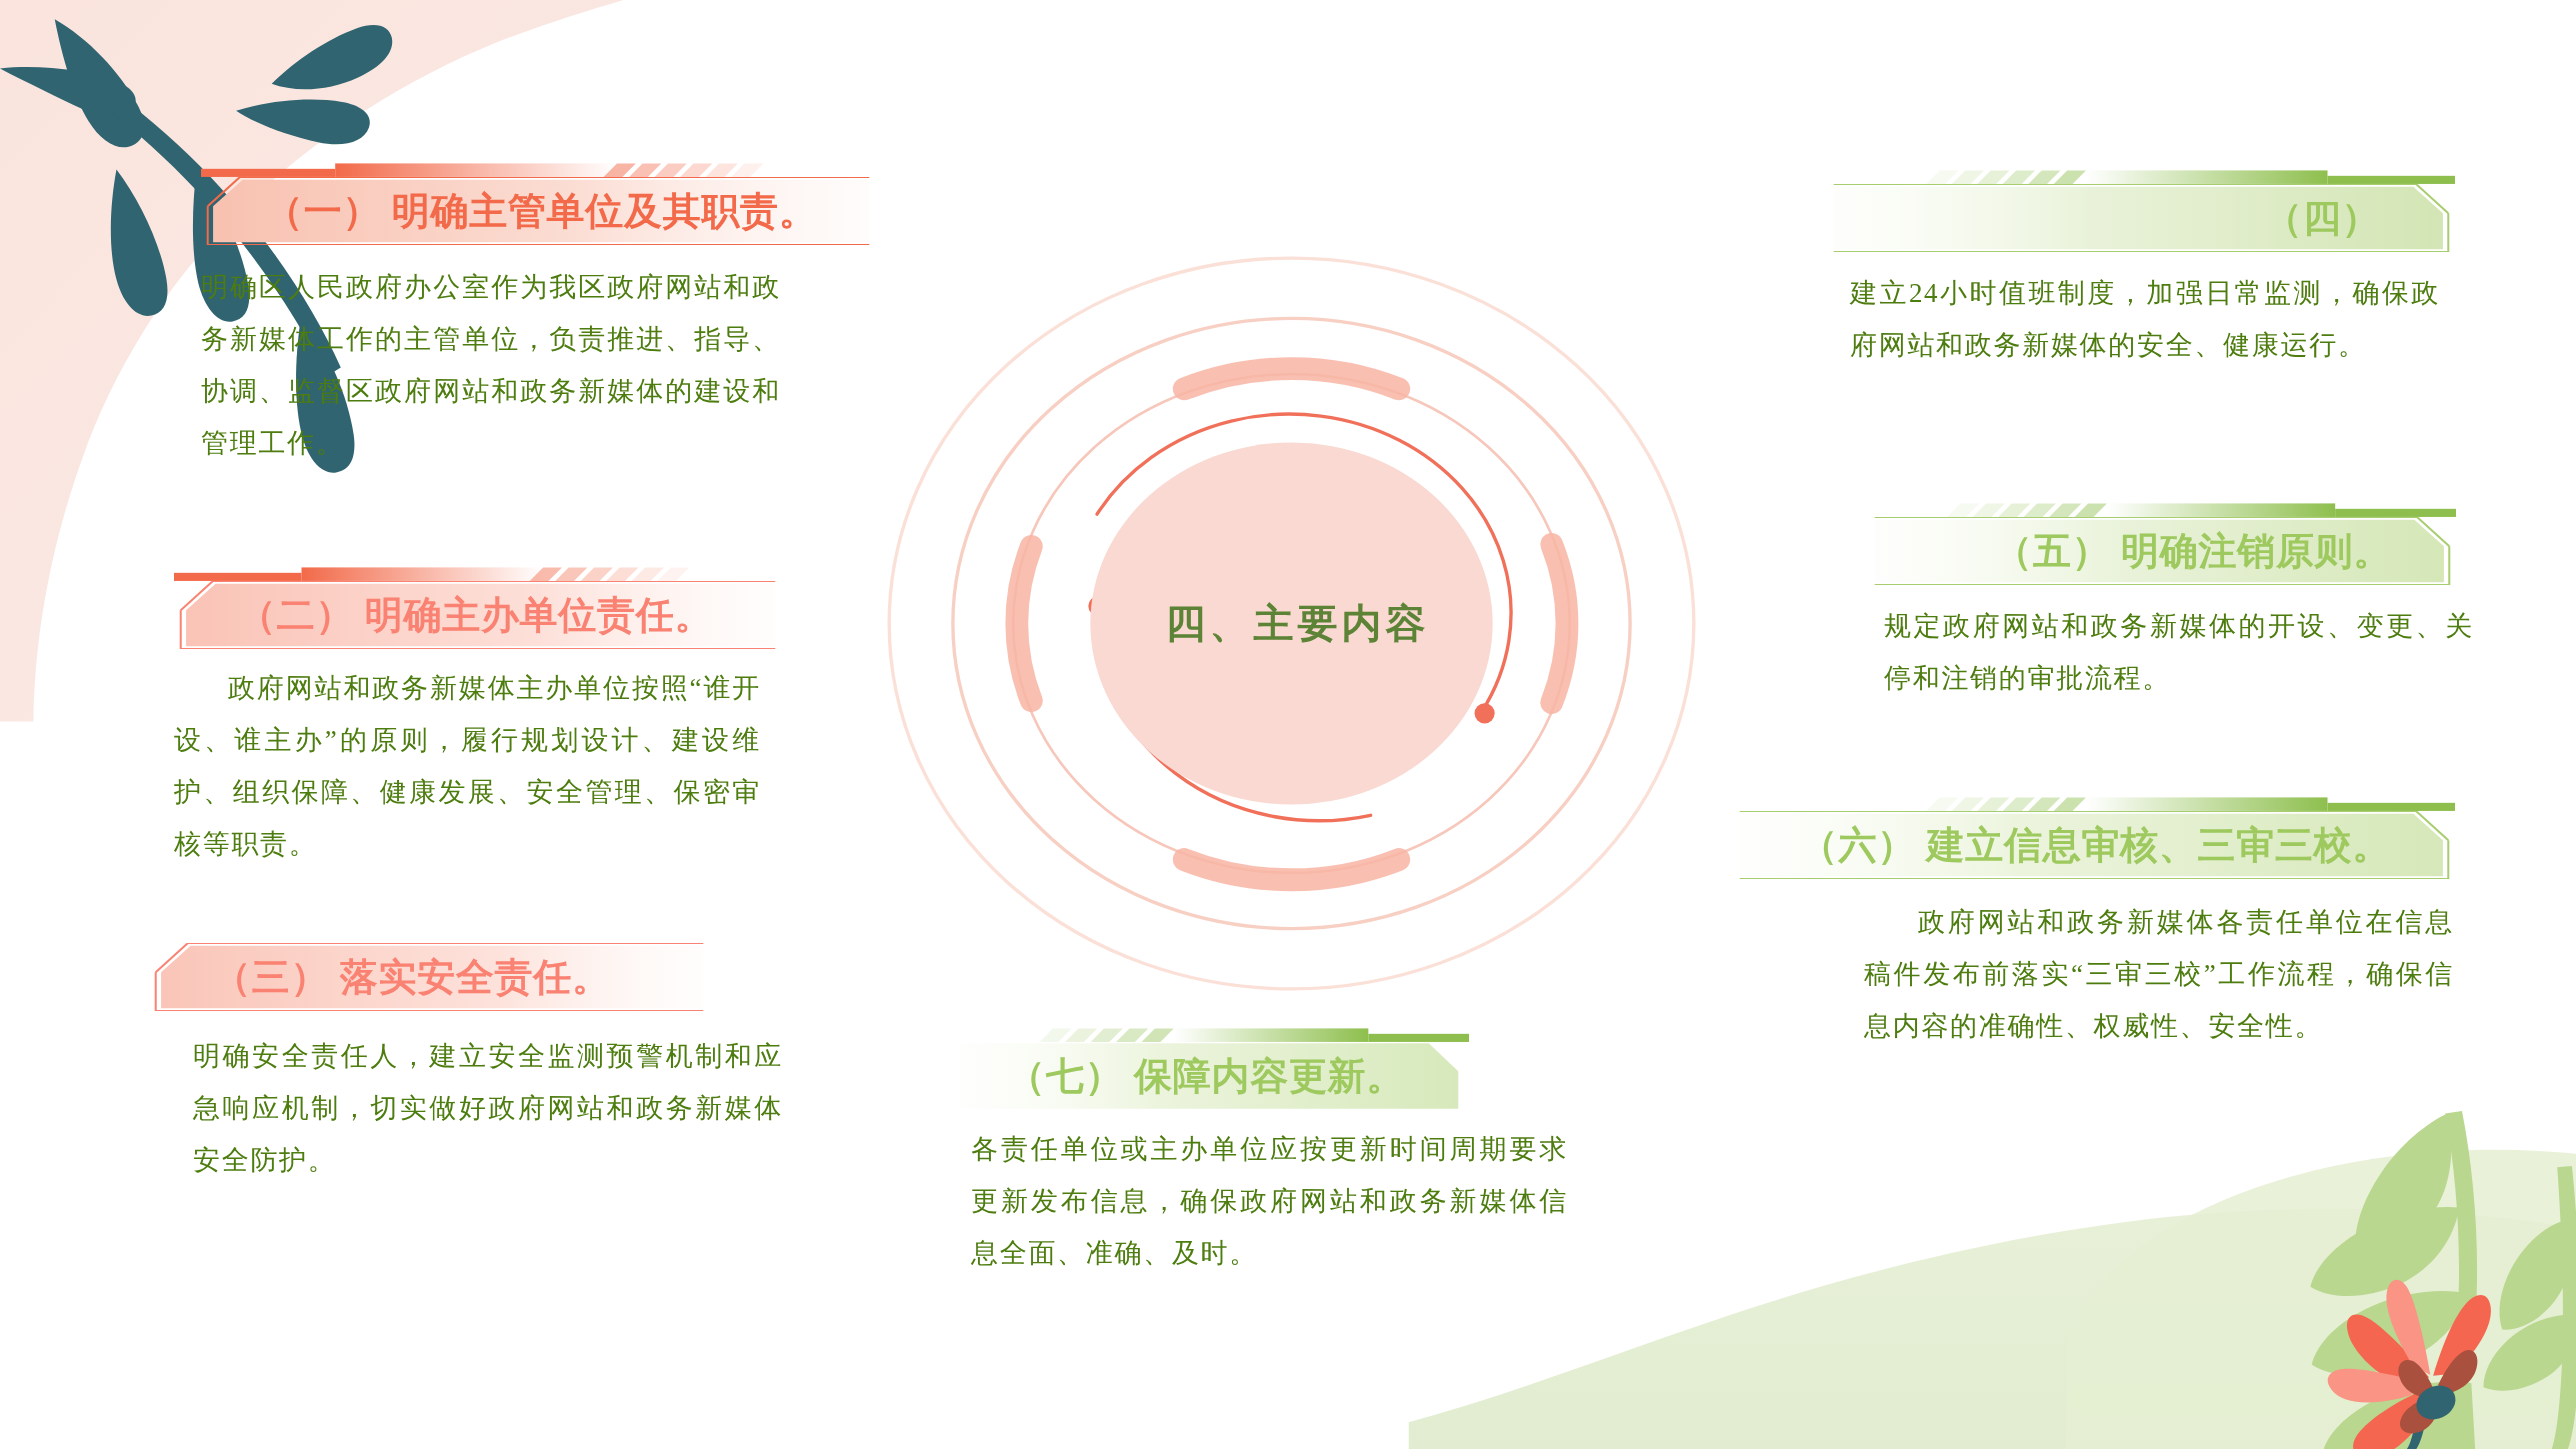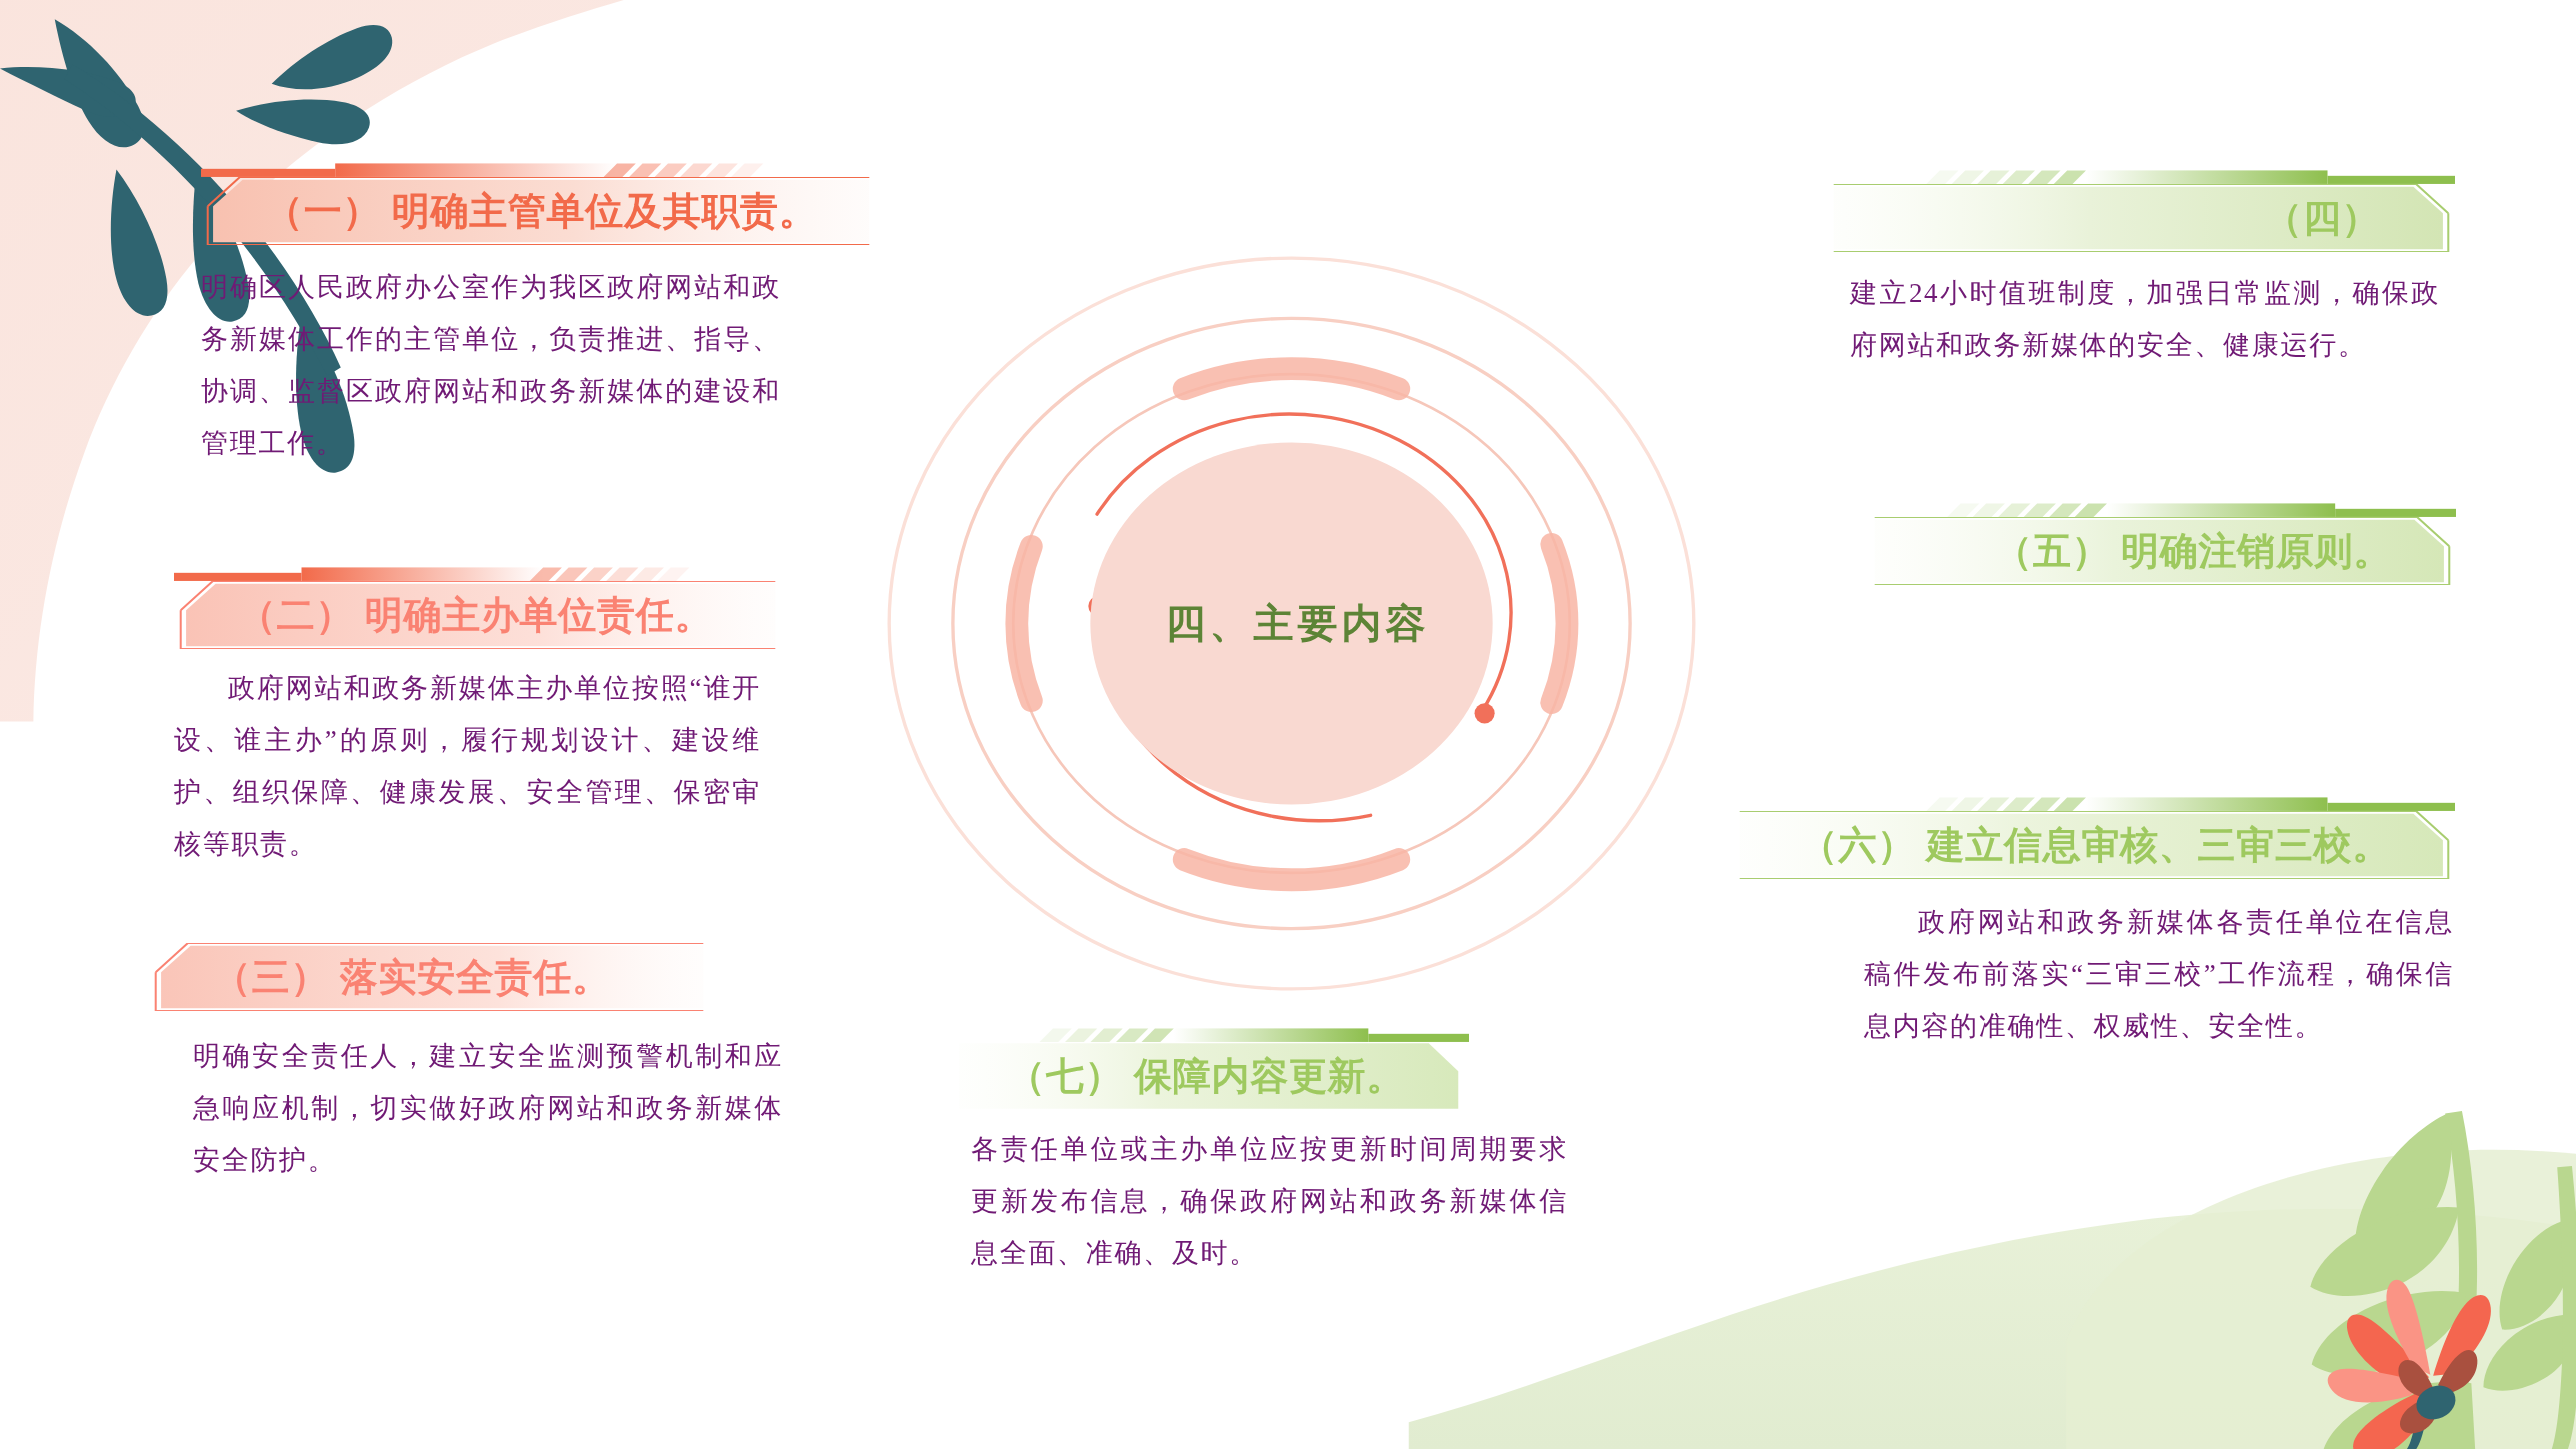--- a/index.html
+++ b/index.html
@@ -92,21 +92,21 @@
     letter-spacing: 0.7px;
     white-space: nowrap;
     z-index: 3;
   }
   .hdr-text .num { margin-right: 10.7px; }
 
   .body-text {
     font-family: "Liberation Serif", "DejaVu Serif", serif;
     font-size: 27px;
     line-height: 52px;
-    color: #701a75;
+    color: #4d7c0f;
     letter-spacing: 1.7px;
   }
   .body-text p { margin: 0; }
   .ta-just   { text-align: justify; text-align-last: left; }
   .indent    { text-indent: 2em; }
 
   
   #sec1 { left: 201px; top: 158px;  width: 604px; }
   #sec1 .hdr { width: 671px; }
   #sec1 .body { margin-top: 16px; width: 580px; }
@@ -396,20 +396,23 @@
           </linearGradient>
         </defs>
         <path d="M 808,4 L 4,4 L 4,98 L 852,98 L 852,44 Z" fill="url(#s5f)"></path>
         <path d="M 812,0 L 4,0 M 860,44 L 812,0 M 860,44 L 860,102 L 4,102" fill="none" stroke="#a8cd6f" stroke-width="3"></path>
       </svg>
       <div class="hdr-text right-pad" style="color:#9ec95f">
         <span class="num">（五）</span>
         <span>明确注销原则。</span>
       </div>
     </div>
+    <div class="body body-text ta-just">
+      <p>规定政府网站和政务新媒体的开设、变更、关停和注销的审批流程。</p>
+    </div>
   </div>
 
   <div class="section" id="sec6">
     <div class="hdr">
       <svg class="hdr-stripes" viewBox="0 0 1070 34" preserveAspectRatio="none">
         <defs>
           <linearGradient id="s6g" x1="1" y1="0" x2="0" y2="0">
             <stop offset="0%" stop-color="#8ebf4e"></stop>
             <stop offset="100%" stop-color="#8ebf4e" stop-opacity="0"></stop>
           </linearGradient>

